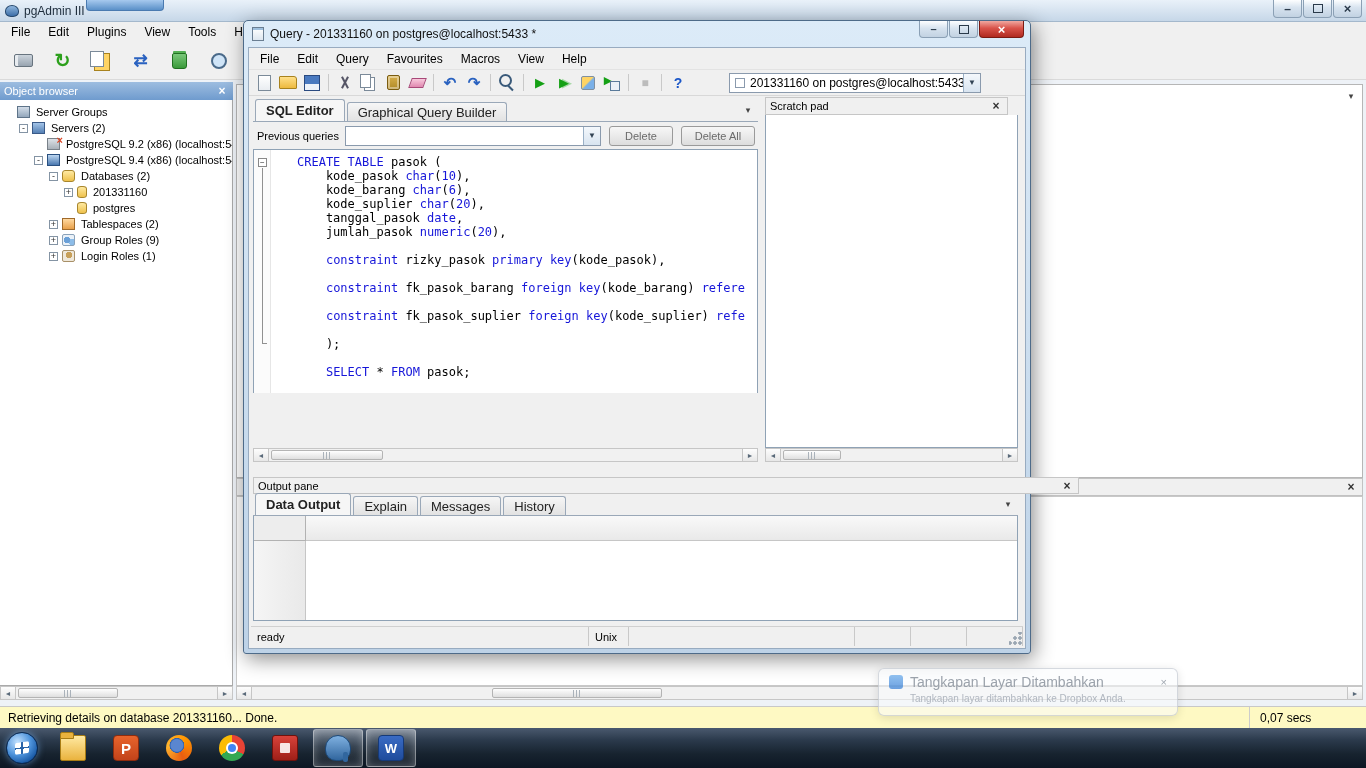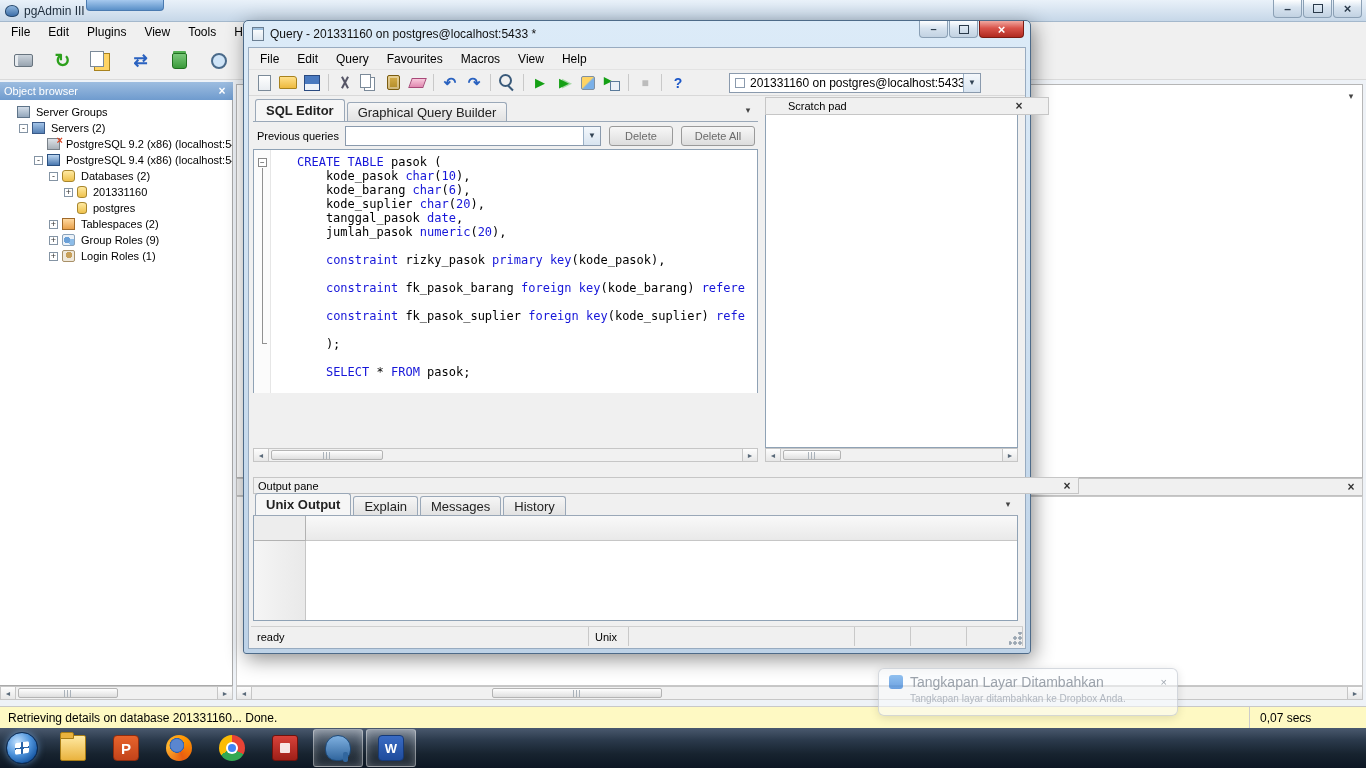--- a/index.html
+++ b/index.html
@@ -105,21 +105,21 @@
 .fold-box{position:absolute;left:4px;top:8px;width:9px;height:9px;border:1px solid #888;background:#fff}
 .fold-box::before{content:"−";position:absolute;left:1px;top:-1px;font-size:8px;line-height:9px;color:#333}
 .fold-vline{position:absolute;left:8px;top:18px;width:5px;height:176px;border-left:1px solid #909090;border-bottom:1px solid #909090}
 .code{position:absolute;left:17px;top:5px;right:0;font-family:"DejaVu Sans Mono",monospace;font-size:12px;line-height:14px;padding-left:26px;white-space:pre}
 .code-line{height:14px}
 .tok-kw{color:#1616d9}
 .tok-num{color:#1616d9}
 .tok-pl{color:#000}
 
 
-.scratch-hd{position:absolute;left:516px;top:49px;width:284px;height:18px;background:#f0f0f0;border:1px solid #c6c6c6;display:flex;align-items:center;padding:0 22px}
+.scratch-hd{position:absolute;left:516px;top:49px;width:243px;height:18px;background:#f0f0f0;border:1px solid #c6c6c6;display:flex;align-items:center;padding:0 4px}
 .scratch-hd .x-btn{margin-left:auto}
 .scratch-body{position:absolute;left:516px;top:67px;width:253px;height:333px;background:#fff;border:1px solid #8fa2b5;border-top:none}
 
 
 .out-hd{position:absolute;left:4px;top:429px;width:826px;height:17px;background:#f0f0f0;border:1px solid #c6c6c6;display:flex;align-items:center;padding:0 4px}
 .out-hd .x-btn{margin-left:auto}
 .out-tabs{position:absolute;left:4px;top:446px;width:765px;height:22px;display:flex;align-items:flex-end;gap:2px;background:#f0f0f0;border-bottom:1px solid #9aa8b8;padding-left:2px}
 .grid{position:absolute;left:4px;top:468px;width:765px;height:105px;background:#fff;border:1px solid #8fa2b5;border-top:none}
 .grid-colhd{position:absolute;left:0;top:0;width:100%;height:25px;background:linear-gradient(#f9f9f9,#e9e9e9);border-bottom:1px solid #c6c6c6}
 .grid-rowhd{position:absolute;left:0;top:0;width:52px;height:100%;background:linear-gradient(90deg,#f5f5f5,#e9e9e9);border-right:1px solid #c6c6c6}
@@ -443,21 +443,21 @@
             </span>
         </span>
         <span class="sb-btn sb-right rt"></span>
       </div>
 
       <div class="out-hd">
         <span>Output pane</span>
         <span class="x-btn"></span>
       </div>
       <div class="out-tabs" id="output-tabs">
-        <span class="tab active">Unix Output</span>
+        <span class="tab active">Data Output</span>
           <span class="tab">Explain</span>
           <span class="tab">Messages</span>
           <span class="tab">History</span>
           <span class="dd-arrow tab-menu">▾</span>
       </div>
       <div class="grid">
         <div class="grid-colhd"></div>
         <div class="grid-rowhd"></div>
         <div class="grid-corner"></div>
       </div>

